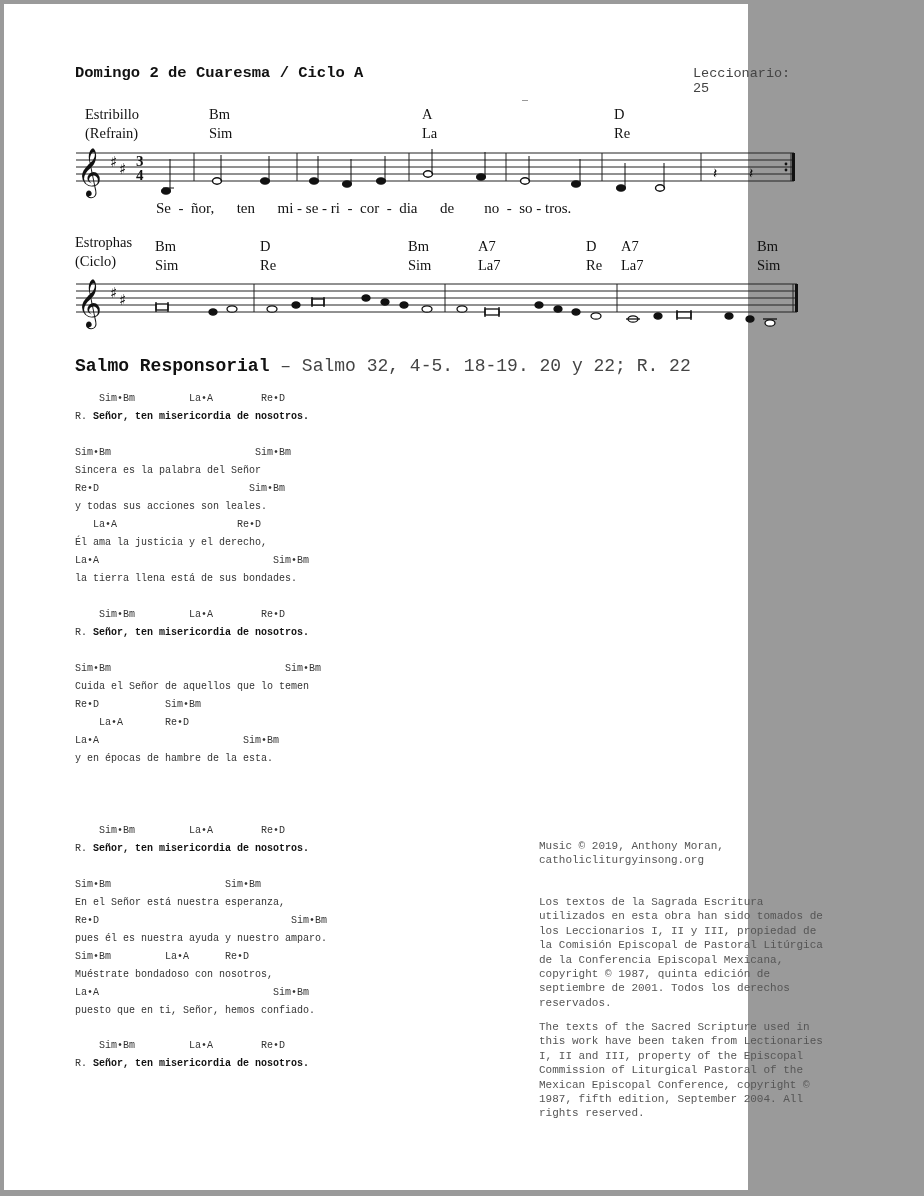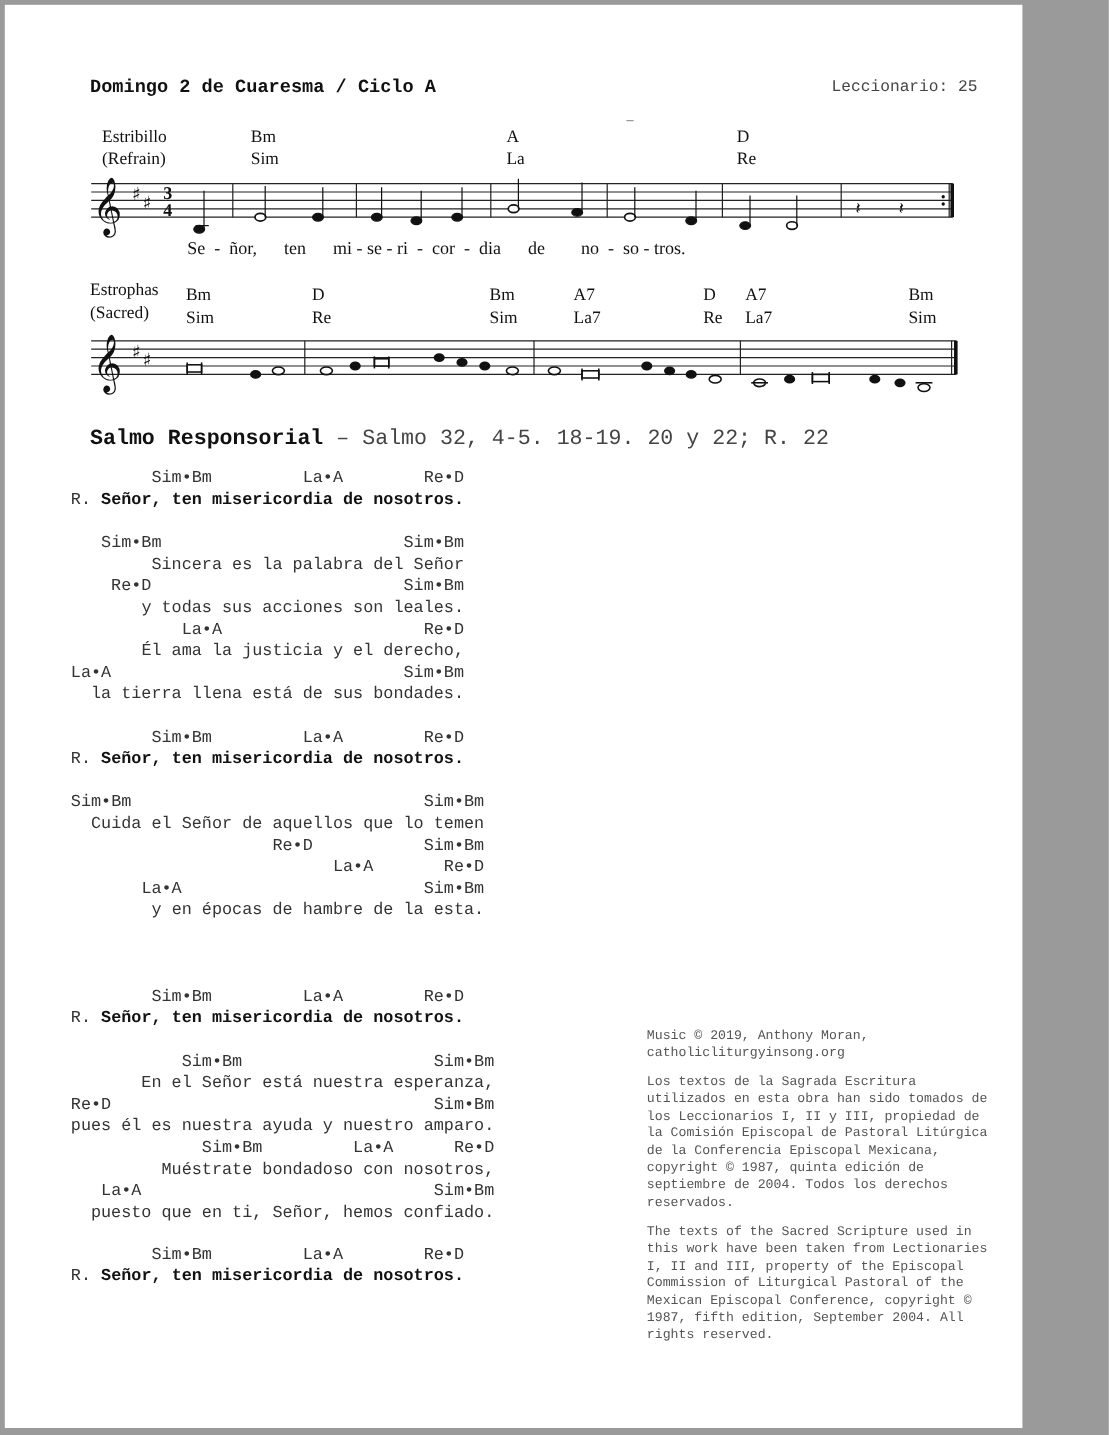--- a/index.html
+++ b/index.html
@@ -5,21 +5,21 @@
   html, body { margin: 0; padding: 0; }
   body {
     width: 924px; height: 1196px;
     background: #9a9a9a;
     position: relative;
     overflow: hidden;
   }
   .page {
     position: absolute;
     left: 4px; top: 4px;
-    width: 848px; height: 1186px;
+    width: 744px; height: 1186px;
     background: #ffffff;
   }
   .mono { font-family: "Liberation Mono", "DejaVu Sans Mono", monospace; }
   .serif { font-family: "Liberation Serif", "DejaVu Serif", serif; }
   .title {
     position: absolute; left: 71px; top: 60px;
     font-size: 15.5px; font-weight: bold; color: #111;
   }
   .lectionary {
     position: absolute; left: 689px; top: 62px;
@@ -33,24 +33,23 @@
   .lyric { font-size: 15px; color: #111; }
 
   svg.staff { position: absolute; overflow: visible; }
 
   .psalm-head {
     position: absolute; left: 71px; top: 352px;
     font-size: 18px; color: #444;
   }
   .psalm-head b { color: #111; }
   .verse {
-    position: absolute; left: 55px;
-    font-size: 14px; line-height: 18px; color: #333;
+    position: absolute; left: 71px;
+    font-size: 10px; line-height: 18px; color: #333;
     white-space: pre;
-    text-align: right;
   }
   .verse .b { font-weight: bold; color: #111; }
   .credits {
     position: absolute; left: 535px;
     font-size: 11px; line-height: 14.4px; color: #555;
     white-space: pre;
   }
 </style>
 </head>
 <body>
@@ -186,21 +185,21 @@
       <ellipse cx="746" cy="315" rx="4" ry="3"></ellipse>
       <ellipse cx="766" cy="319" rx="5" ry="3.2" fill="#fff"></ellipse>
       <line x1="759" y1="315" x2="773" y2="315"></line>
     </g>
   </svg>
 
   <div class="abs lyric serif" style="left:152px;top:196px;white-space:pre;"><span>Se</span>  <span>-</span>  <span>ñor,</span>      <span>ten</span>      <span>mi</span> <span>-</span> <span>se</span> <span>-</span> <span>ri</span>  <span>-</span>  <span>cor</span>  <span>-</span>  <span>dia</span>      <span>de</span>        <span>no</span>  <span>-</span>  <span>so</span> <span>-</span> <span>tros.</span></div>
 
   <div class="abs lbl serif" style="left:71px;top:229px;">
     <div>Estrophas</div>
-    <div>(Sacred)</div>
+    <div>(Ciclo)</div>
   </div>
   <div class="abs chord serif" style="left:151px;top:233px;">
     <div>Bm</div>
       <div>Sim</div>
     </div>
   <div class="abs chord serif" style="left:256px;top:233px;">
     <div>D</div>
       <div>Re</div>
     </div>
   <div class="abs chord serif" style="left:404px;top:233px;">
@@ -233,29 +232,29 @@
   <div class="verse mono" style="top:602px;"><div>    Sim•Bm         La•A        Re•D</div><div><span>R. </span><span class="b">Señor, ten misericordia de nosotros.</span></div></div>
 
   <div class="verse mono" style="top:656px;"><div>Sim•Bm                             Sim•Bm</div><div>Cuida el Señor de aquellos que lo temen</div><div>Re•D           Sim•Bm</div><div>    La•A       Re•D</div><div>La•A                        Sim•Bm</div><div>y en épocas de hambre de la esta.</div></div>
 
   <div class="verse mono" style="top:818px;"><div>    Sim•Bm         La•A        Re•D</div><div><span>R. </span><span class="b">Señor, ten misericordia de nosotros.</span></div></div>
 
   <div class="verse mono" style="top:872px;"><div>Sim•Bm                   Sim•Bm</div><div>En el Señor está nuestra esperanza,</div><div>Re•D                                Sim•Bm</div><div>pues él es nuestra ayuda y nuestro amparo.</div><div>Sim•Bm         La•A      Re•D</div><div>Muéstrate bondadoso con nosotros,</div><div>La•A                             Sim•Bm</div><div>puesto que en ti, Señor, hemos confiado.</div></div>
 
   <div class="verse mono" style="top:1033px;"><div>    Sim•Bm         La•A        Re•D</div><div><span>R. </span><span class="b">Señor, ten misericordia de nosotros.</span></div></div>
 
-  <div class="credits mono" style="top:853px;">Music © 2019, Anthony Moran,
+  <div class="credits mono" style="top:835px;">Music © 2019, Anthony Moran,
 catholicliturgyinsong.org</div>
   <div class="credits mono" style="top:891px;">Los textos de la Sagrada Escritura
 utilizados en esta obra han sido tomados de
 los Leccionarios I, II y III, propiedad de
 la Comisión Episcopal de Pastoral Litúrgica
 de la Conferencia Episcopal Mexicana,
 copyright © 1987, quinta edición de
-septiembre de 2004. Todos los derechos
+septiembre de 2001. Todos los derechos
 reservados.</div>
   <div class="credits mono" style="top:1016px;">The texts of the Sacred Scripture used in
 this work have been taken from Lectionaries
 I, II and III, property of the Episcopal
 Commission of Liturgical Pastoral of the
 Mexican Episcopal Conference, copyright ©
 1987, fifth edition, September 2004. All
 rights reserved.</div>
 
 </div>

